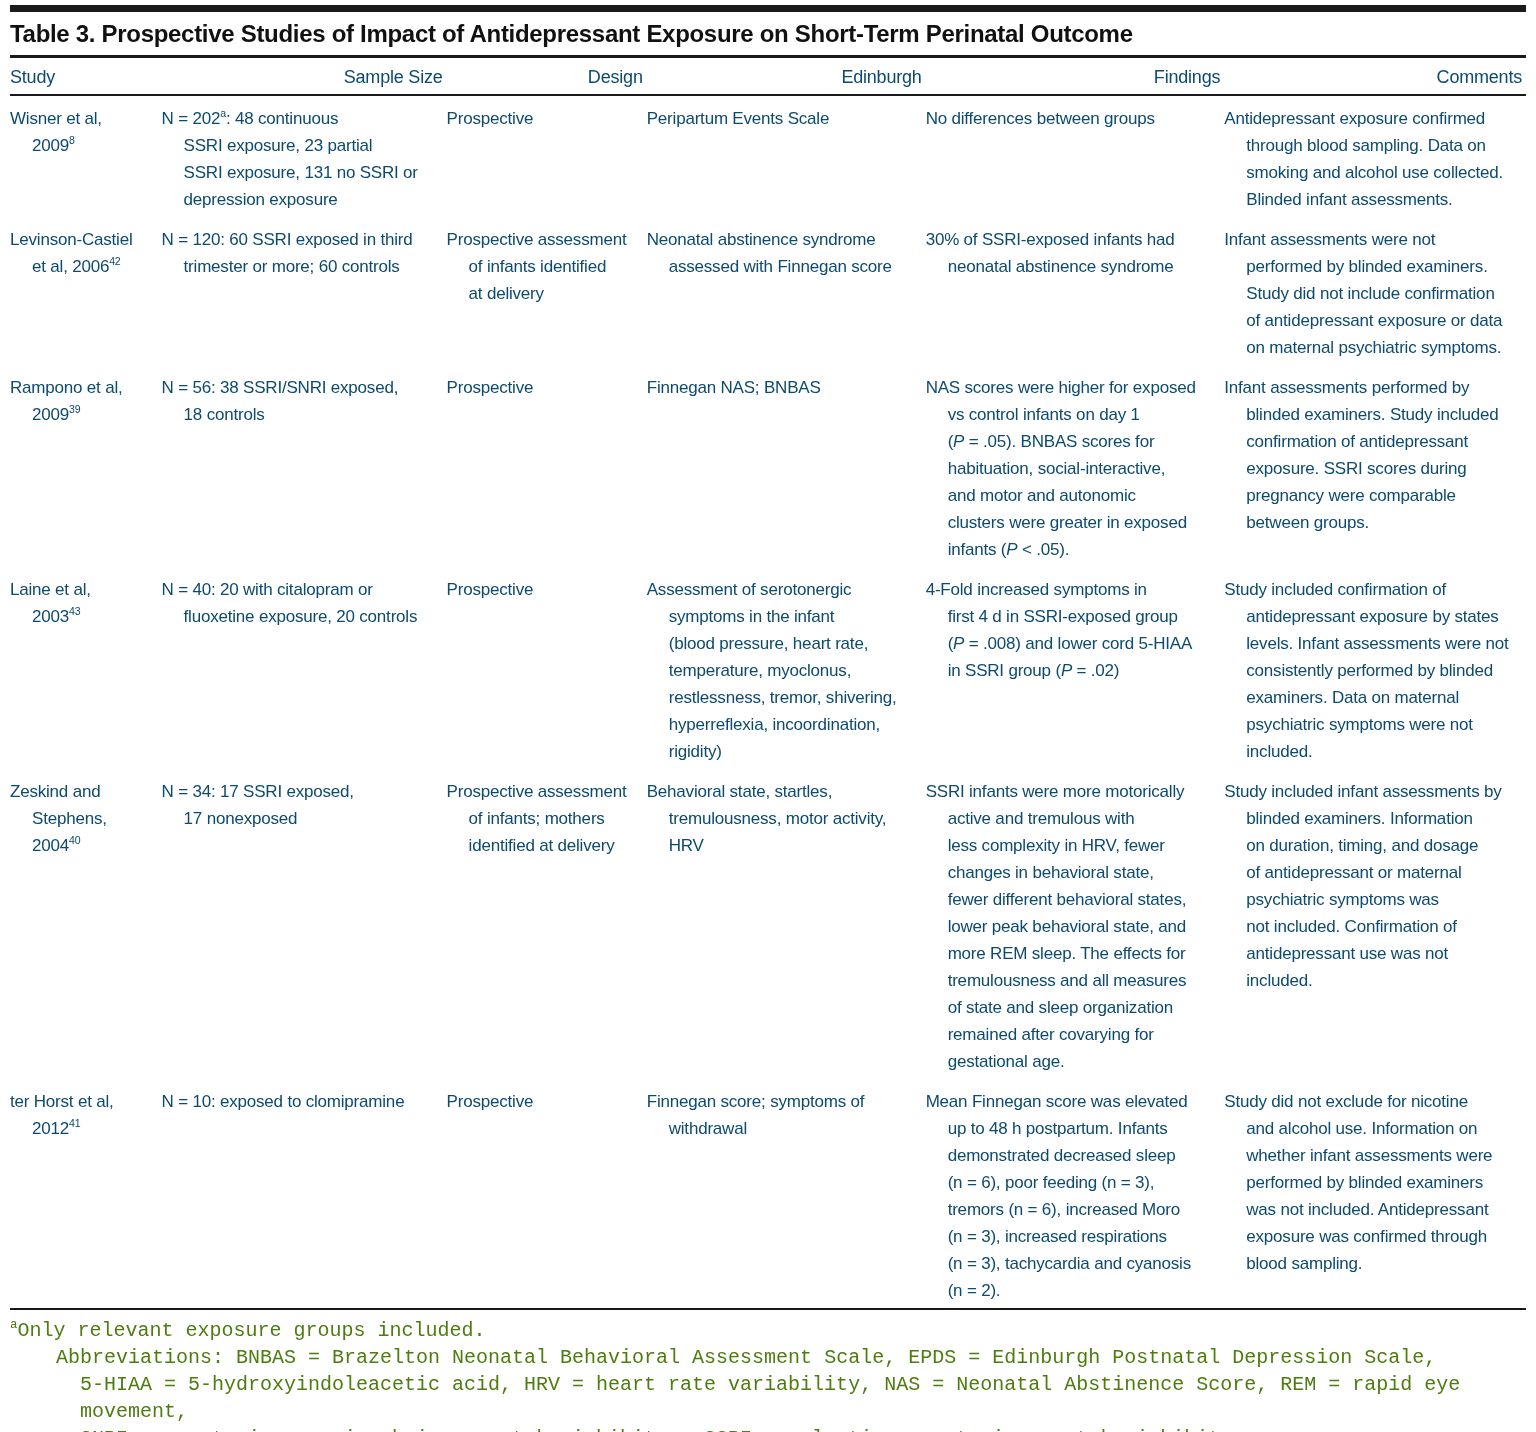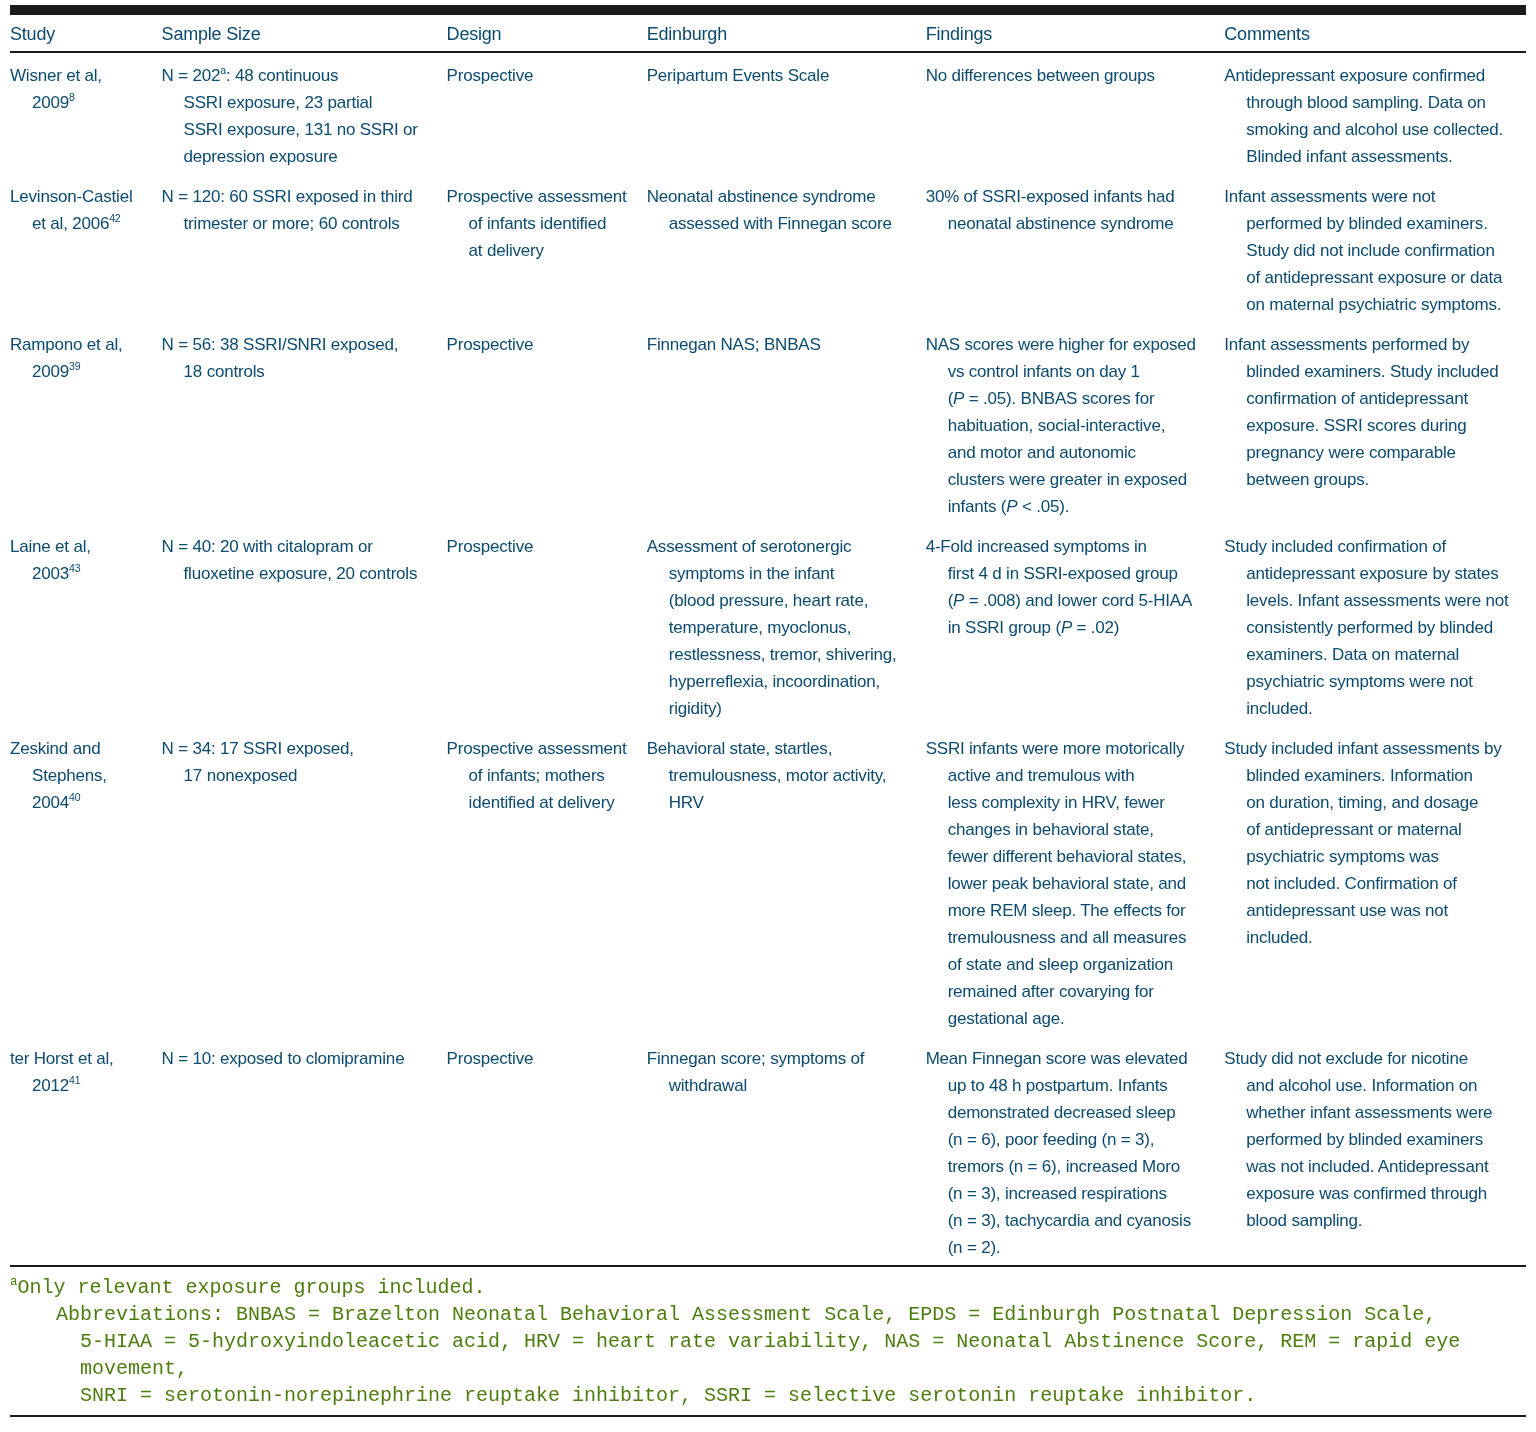--- a/index.html
+++ b/index.html
@@ -41,21 +41,21 @@
     table-layout: fixed;
     font-family: "Liberation Sans", sans-serif;
     font-size: 17px;
     line-height: 27px;
     letter-spacing: -0.2px;
     color: #0c4a6e;
   }
   thead th {
     font-weight: normal;
     font-size: 18px;
-    text-align: left;
+    text-align: right;
     padding: 7px 4px 5px 0;
     border-bottom: 2px solid #1a1a1a;
     line-height: 24px;
   }
   thead th.col-study { text-align: left; }
   tbody td {
     vertical-align: top;
     padding: 9px 10px 4px 0;
     margin-top: 12px;
   }
@@ -92,20 +92,21 @@
     background: #1a1a1a;
   }
 </style>
 </head>
 <body>
 
 <div class="page">
 
   <div class="topbar"></div>
 
+  <div class="table-title">Table 3. Prospective Studies of Impact of Antidepressant Exposure on Short-Term Perinatal Outcome</div>
 
   <div class="title-rule"></div>
 
   <table class="study-table">
     <colgroup>
       <col style="width:10.0%">
       <col style="width:18.8%">
       <col style="width:13.2%">
       <col style="width:18.4%">
       <col style="width:19.7%">

